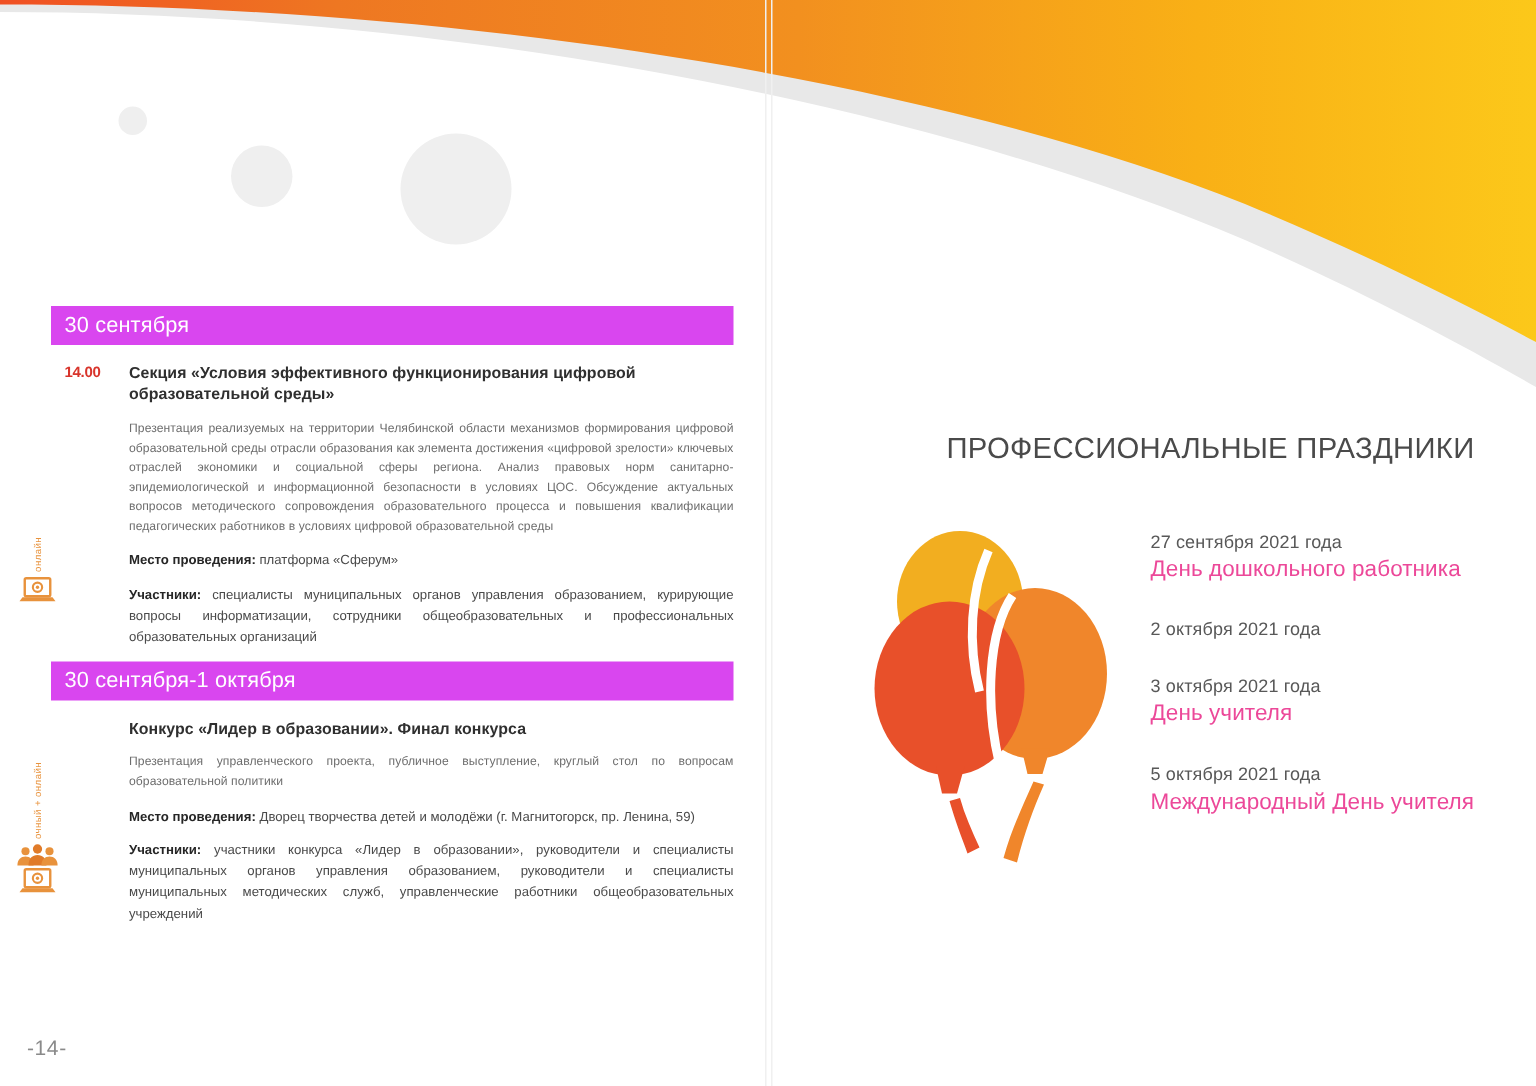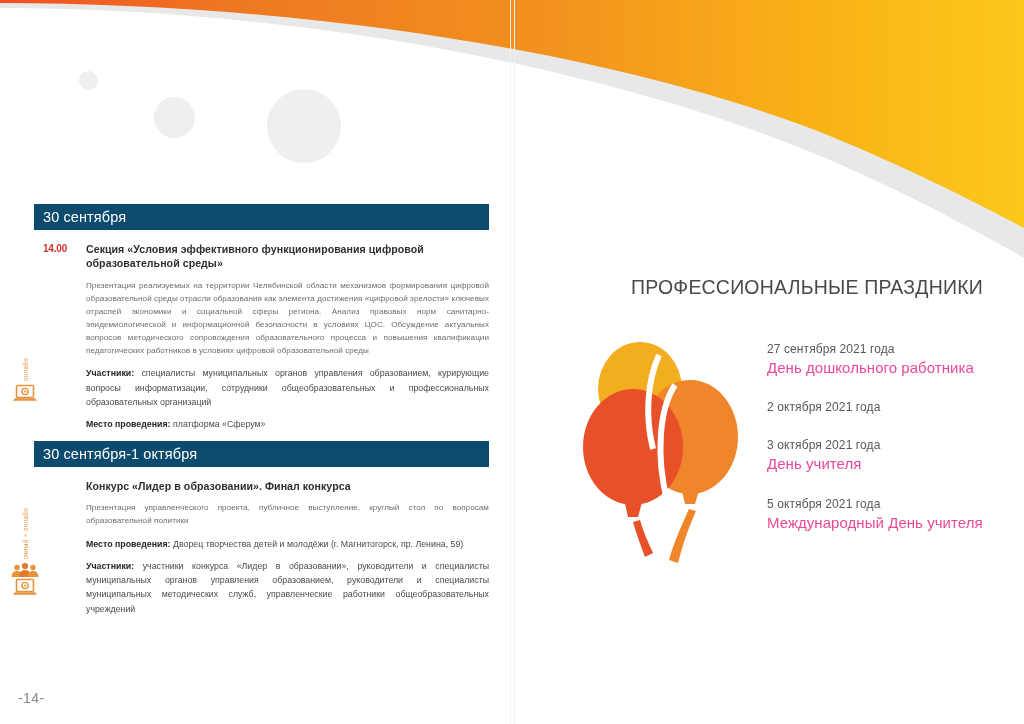--- a/index.html
+++ b/index.html
@@ -52,21 +52,21 @@
     left: 0; top: 0;
     width: 510px; height: 724px;
   }
 
   .section { position: absolute; left: 34px; width: 455px; }
   .section-1 { top: 204px; }
   .section-2 { top: 441px; }
 
   .section-header {
     height: 26px;
-    background: #0c4a6e;
+    background: #d946ef;
     color: #ffffff;
     font-size: 14.5px;
     line-height: 26px;
     padding-left: 9px;
     box-sizing: border-box;
     letter-spacing: 0.1px;
   }
 
   .event { position: relative; padding-left: 52px; padding-top: 12px; }
 
@@ -126,21 +126,21 @@
     white-space: nowrap;
     margin: 0 auto 3px auto;
     display: block;
   }
   .badge-icons { line-height: 0; }
   .badge-icons svg { display: block; margin: 0 auto; }
 
   
   .right-page {
     position: absolute;
-    left: 514px; top: 4px;
+    left: 514px; top: 16px;
     width: 510px; height: 577px;
   }
 
   .holidays-title {
     position: absolute;
     left: 117px;
     top: 272px;
     font-size: 19.5px;
     color: #4a4a4a;
     letter-spacing: 0.2px;
@@ -217,27 +217,27 @@
     <div class="section-header">30 сентября</div>
 
     <div class="event">
       <div class="event-time">14.00</div>
 
       <div class="event-title">Секция «Условия эффективного функционирования цифровой образовательной среды»</div>
 
       <div class="event-desc">Презентация реализуемых на территории Челябинской области механизмов формирования цифровой образовательной среды отрасли образования как элемента достижения «цифровой зрелости» ключевых отраслей экономики и социальной сферы региона. Анализ правовых норм санитарно-эпидемиологической и информационной безопасности в условиях ЦОС. Обсуждение актуальных вопросов методического сопровождения образовательного процесса и повышения  квалификации педагогических работников в условиях цифровой образовательной среды</div>
 
       <div class="event-line">
+        <b>Место проведения</b><b>:</b>
+        <span>платформа «Сферум»</span>
+      </div>
+
+      <div class="event-line">
         <b>Участники</b><b>:</b>
         <span>специалисты муниципальных органов управления образованием, курирующие вопросы информатизации, сотрудники общеобразовательных и профессиональных образовательных организаций</span>
-      </div>
-
-      <div class="event-line">
-        <b>Место проведения</b><b>:</b>
-        <span>платформа «Сферум»</span>
       </div>
     </div>
   </div>
 
   <div class="format-badge badge-1">
     <span class="badge-label">онлайн</span>
     <div class="badge-icons">
       <svg width="26" height="20" viewBox="0 0 26 20">
         <rect x="4.5" y="1.5" width="17" height="12" rx="1" fill="none" stroke="#E8923C" stroke-width="1.6"></rect>
         <circle cx="13" cy="7.5" r="3.1" fill="none" stroke="#E8923C" stroke-width="1.4"></circle>

